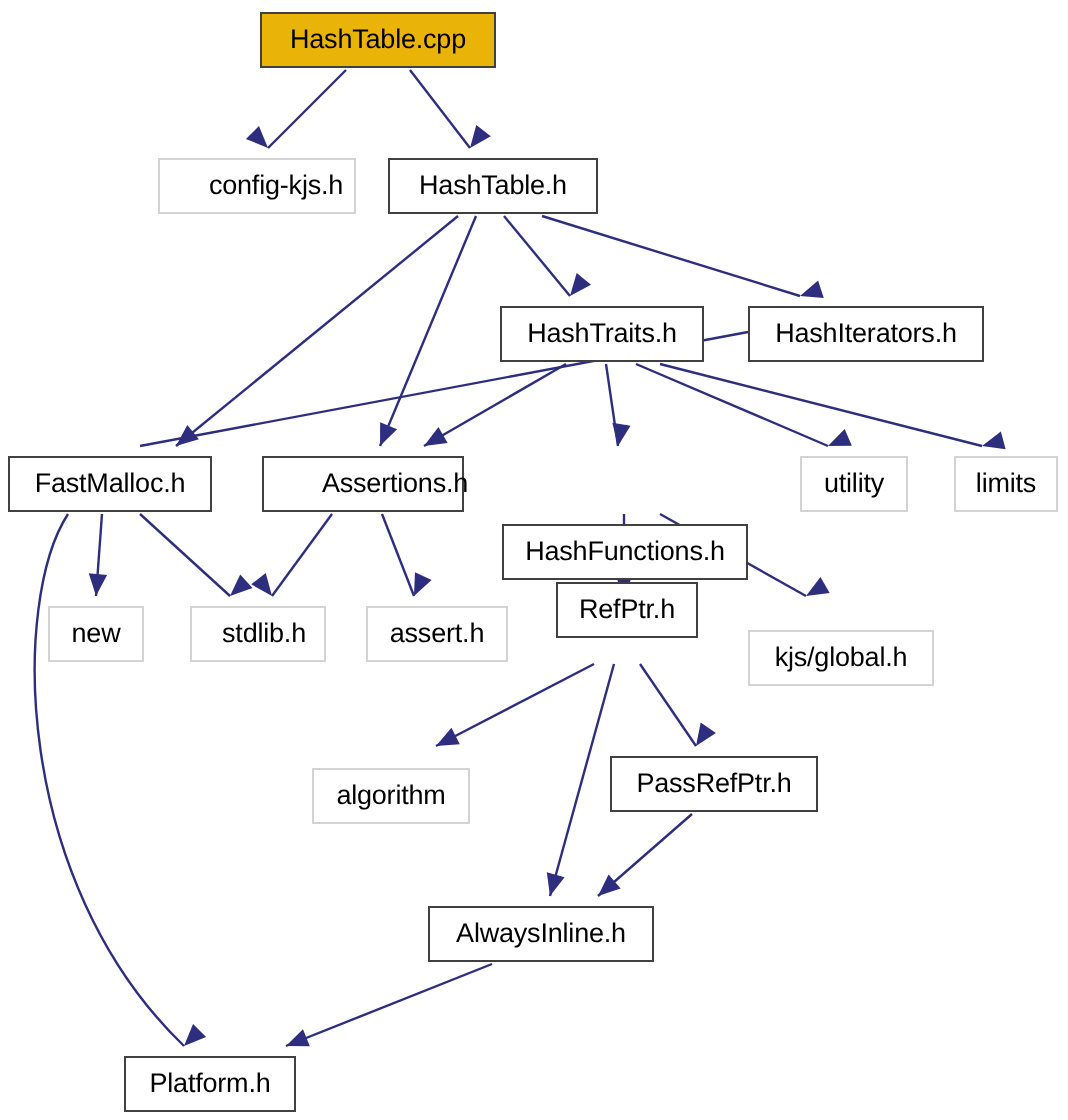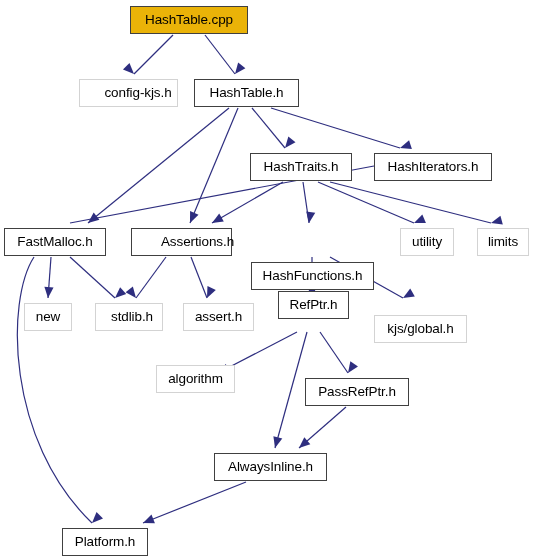--- a/index.html
+++ b/index.html
@@ -190,21 +190,21 @@
       </div>
       <div class="node" style="left: 183px; top: 303px; width: 71px;">
         <span class="node-label">assert.h</span>
       </div>
       <div class="node strong" style="left: 278px; top: 291px; width: 71px;">
         <span class="node-label">RefPtr.h</span>
       </div>
       <div class="node" style="left: 374px; top: 303px; width: 93px; margin-top: 12px;">
         <span class="node-label">kjs/global.h</span>
       </div>
-      <div class="node" style="left: 156px; top: 365px; width: 79px;">
+      <div class="node" style="left: 156px; top: 384px; width: 79px;">
         <span class="node-label">algorithm</span>
       </div>
       <div class="node strong" style="left: 305px; top: 378px; width: 104px;">
         <span class="node-label">PassRefPtr.h</span>
       </div>
       <div class="node strong" style="left: 214px; top: 453px; width: 113px;">
         <span class="node-label">AlwaysInline.h</span>
       </div>
       <div class="node strong" style="left: 62px; top: 528px; width: 86px;">
         <span class="node-label">Platform.h</span>

